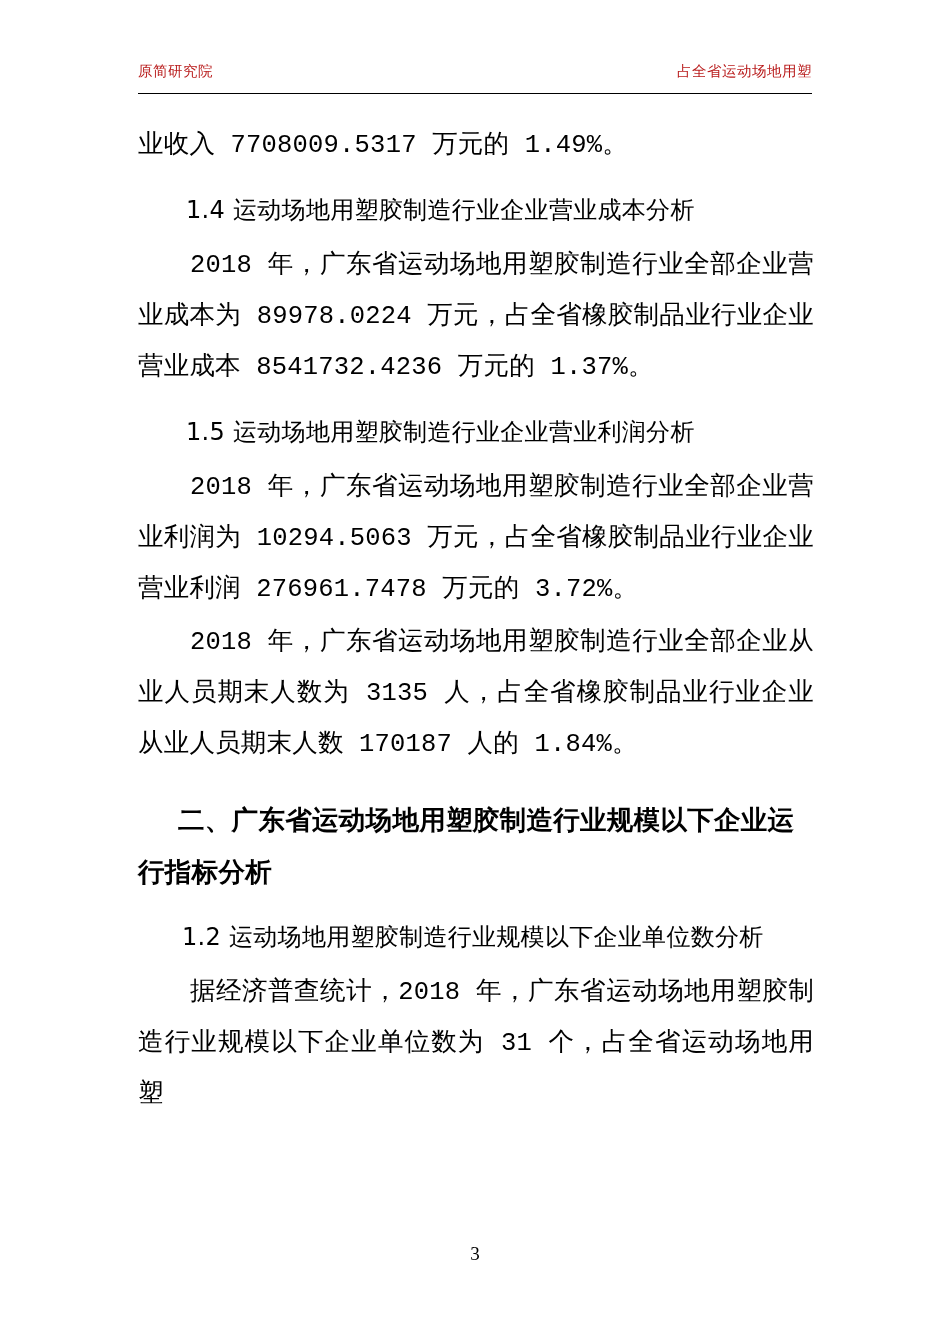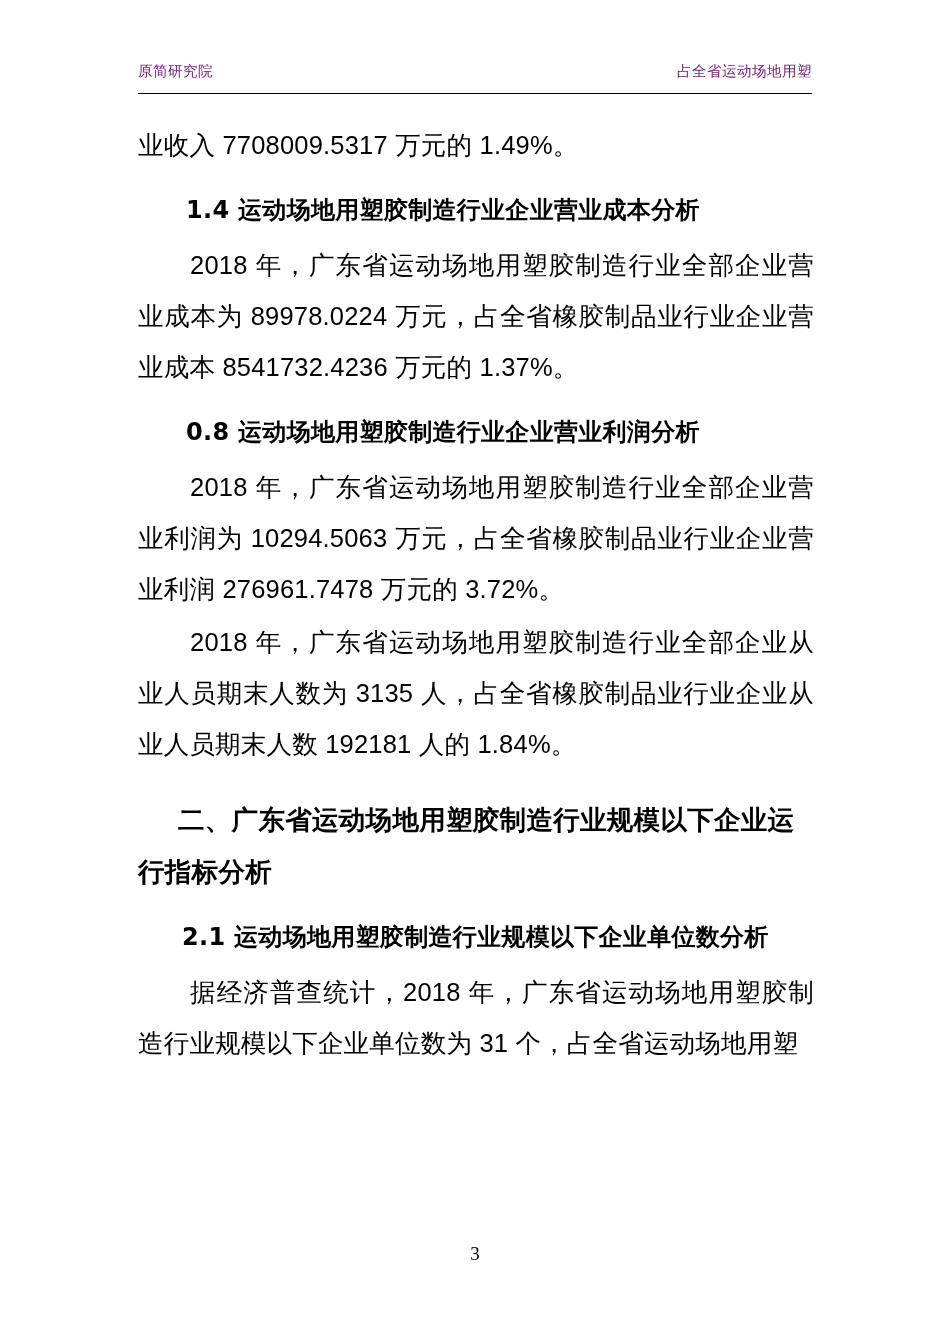--- a/index.html
+++ b/index.html
@@ -26,52 +26,52 @@
     position: absolute;
     top: 62px;
     left: 138px;
     width: 674px;
     display: flex;
     justify-content: space-between;
     align-items: center;
     font-family: "DejaVu Sans", sans-serif;
     font-size: 14.5px;
     letter-spacing: 0.5px;
-    color: #701a75;
+    color: #b91c1c;
   }
   .header-rule {
     position: absolute;
     top: 93px;
     left: 138px;
     width: 674px;
     height: 1px;
     background: #000000;
   }
   .content {
     position: absolute;
     top: 120px;
     left: 138px;
     width: 676px;
   }
   p.body-text {
     margin: 0 0 2px 0;
-    font-family: Liberation Sans, sans-serif;
+    font-family: Liberation Mono, monospace;
     font-size: 25.5px;
     line-height: 51px;
     text-align: justify;
     text-justify: inter-ideograph;
     letter-spacing: 0.2px;
   }
   p.body-text.indent {
     text-indent: 52px;
   }
   h2.heading {
     margin: 14px 0 4px 0;
     font-family: "DejaVu Sans", sans-serif;
-    font-weight: bold;
+    font-weight: normal;
     font-size: 24px;
     line-height: 51px;
     text-indent: 48px;
     letter-spacing: 0.3px;
   }
   h1.section-heading {
     margin: 24px 0 4px 0;
     font-family: Liberation Serif, serif;
     font-weight: bold;
     font-size: 26.5px;
@@ -104,28 +104,28 @@
   </div>
   <div class="header-rule"></div>
 
   <div class="content">
 
     <p class="body-text">业收入 7708009.5317 万元的 1.49%。</p>
 
     <h2 class="heading">1.4  运动场地用塑胶制造行业企业营业成本分析</h2>
     <p class="body-text indent">2018 年，广东省运动场地用塑胶制造行业全部企业营业成本为 89978.0224 万元，占全省橡胶制品业行业企业营业成本 8541732.4236 万元的 1.37%。</p>
 
-    <h2 class="heading">0.8  运动场地用塑胶制造行业企业营业利润分析</h2>
+    <h2 class="heading">1.5  运动场地用塑胶制造行业企业营业利润分析</h2>
     <p class="body-text indent">2018 年，广东省运动场地用塑胶制造行业全部企业营业利润为 10294.5063 万元，占全省橡胶制品业行业企业营业利润 276961.7478 万元的 3.72%。</p>
 
-    <p class="body-text indent">2018 年，广东省运动场地用塑胶制造行业全部企业从业人员期末人数为 3135 人，占全省橡胶制品业行业企业从业人员期末人数 192181 人的 1.84%。</p>
+    <p class="body-text indent">2018 年，广东省运动场地用塑胶制造行业全部企业从业人员期末人数为 3135 人，占全省橡胶制品业行业企业从业人员期末人数 170187 人的 1.84%。</p>
 
     <h1 class="section-heading">二、广东省运动场地用塑胶制造行业规模以下企业运行指标分析</h1>
 
-    <h2 class="heading sub">2.1  运动场地用塑胶制造行业规模以下企业单位数分析</h2>
+    <h2 class="heading sub">1.2  运动场地用塑胶制造行业规模以下企业单位数分析</h2>
     <p class="body-text indent">据经济普查统计，2018 年，广东省运动场地用塑胶制造行业规模以下企业单位数为 31 个，占全省运动场地用塑</p>
 
   </div>
 
   <div class="footer">
     <span>3</span>
   </div>
 
 </div>
 

